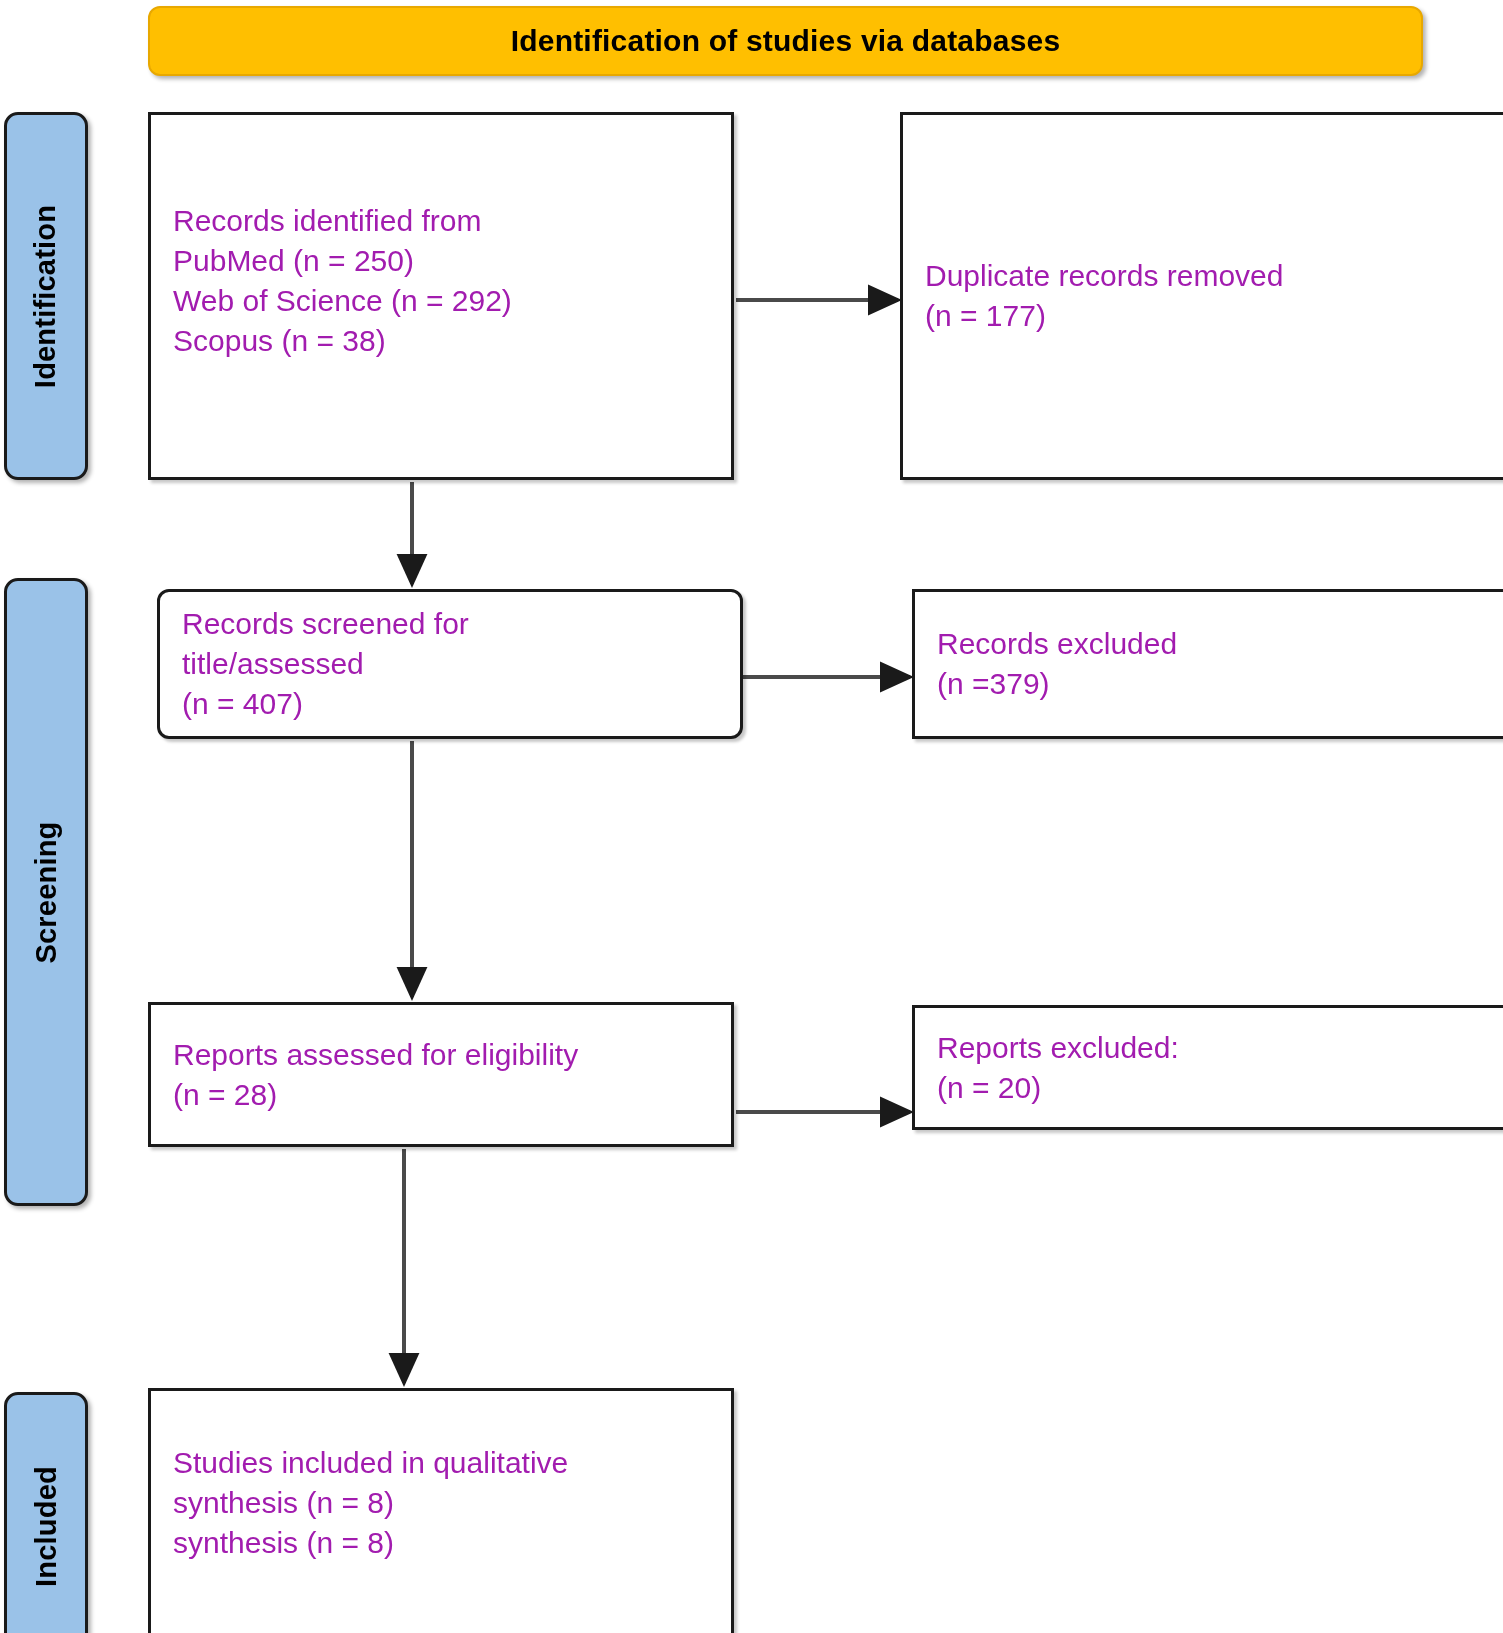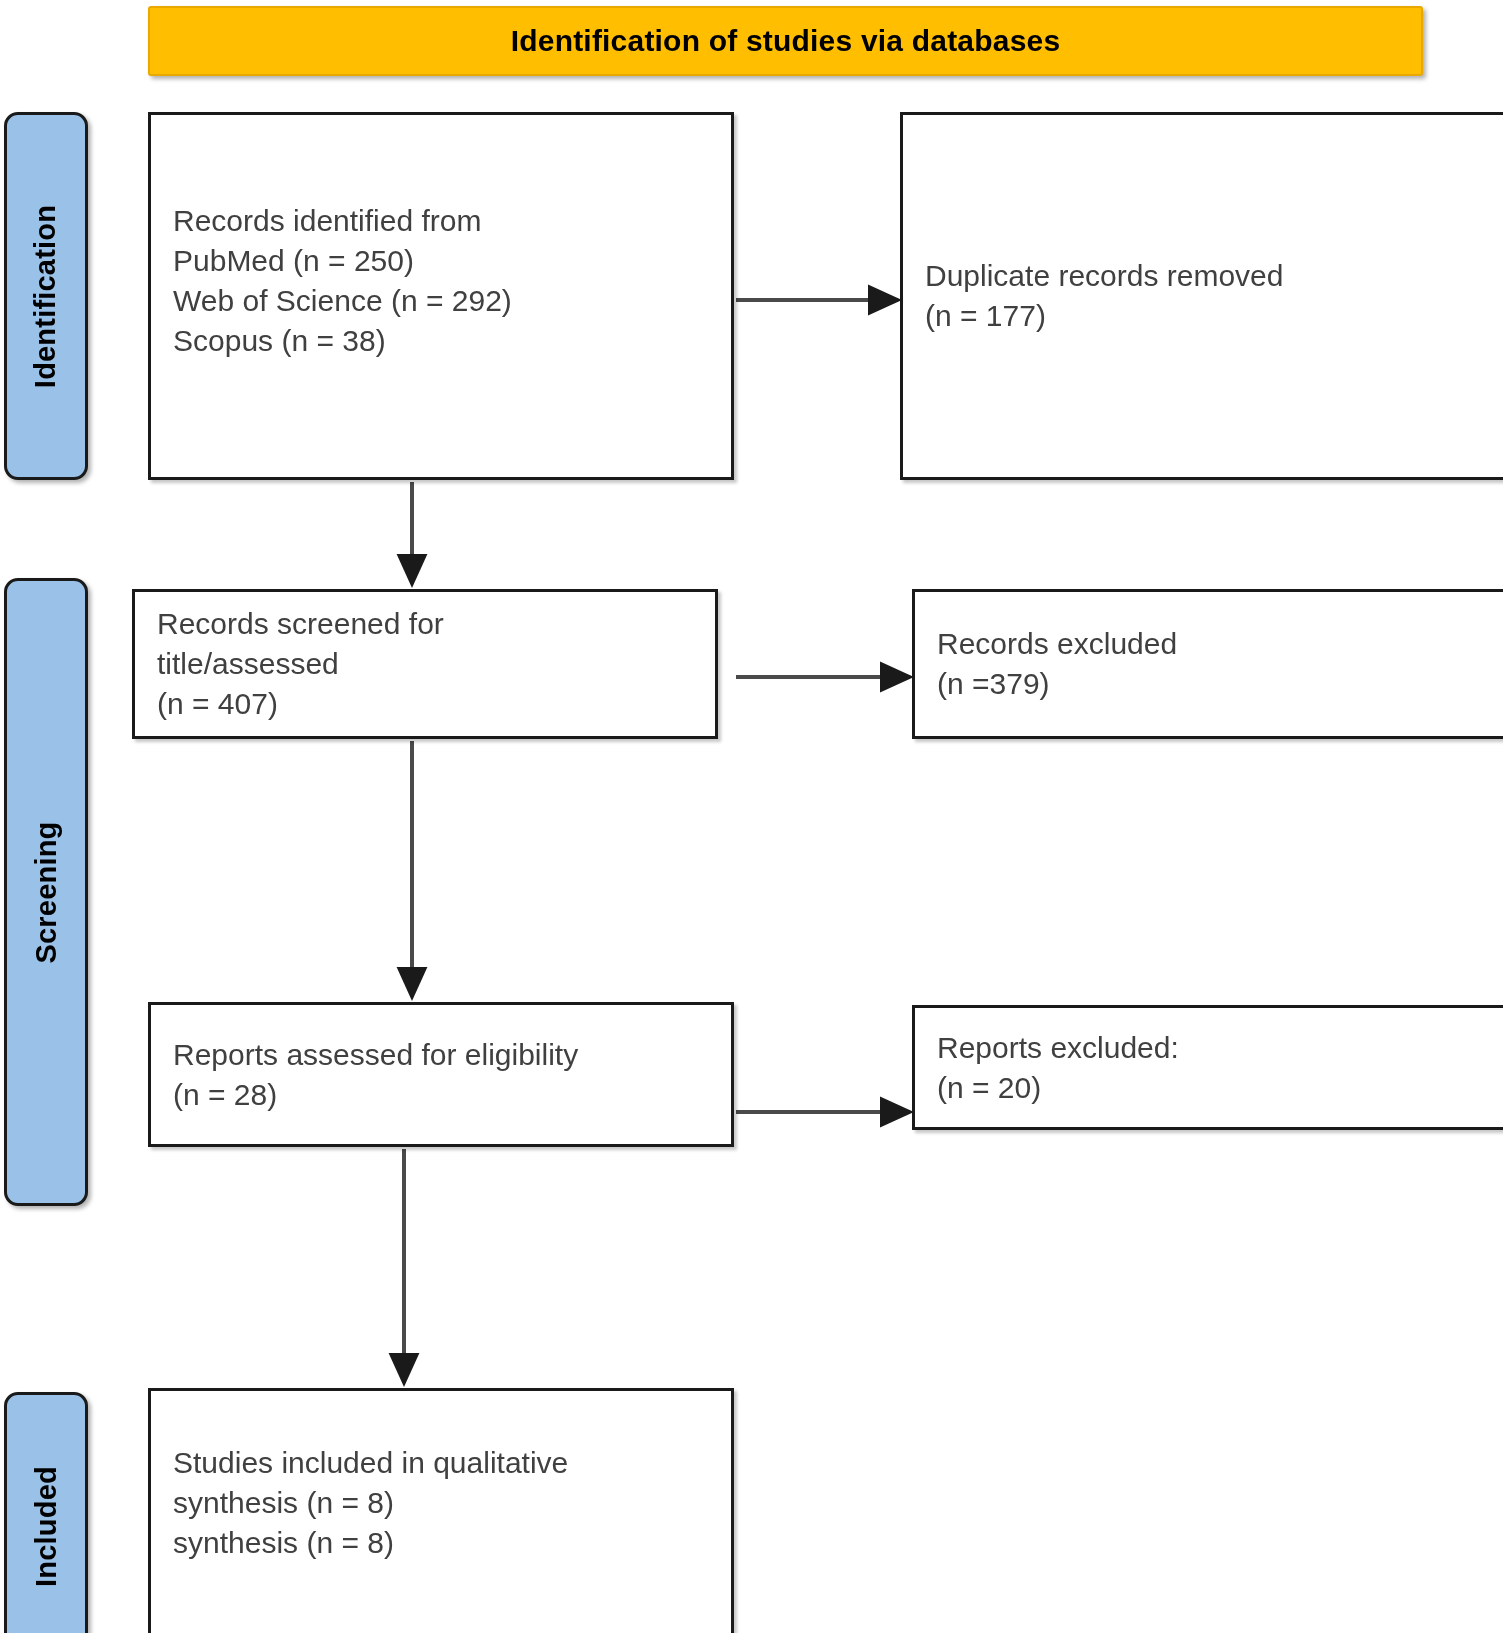--- a/index.html
+++ b/index.html
@@ -21,21 +21,21 @@
 
   
   .header-banner {
     position: absolute;
     left: 148px;
     top: 6px;
     width: 1275px;
     height: 70px;
     background: #FFBF00;
     border: 2px solid #e8a800;
-    border-radius: 3px;
+    border-radius: 12px;
     box-shadow: 3px 3px 4px rgba(0,0,0,0.30);
     display: flex;
     align-items: center;
     justify-content: center;
     box-sizing: border-box;
   }
   .header-banner .header-text {
     font-size: 30px;
     font-weight: bold;
     color: #000000;
@@ -75,27 +75,27 @@
     box-sizing: border-box;
     box-shadow: 3px 3px 3px rgba(0,0,0,0.22);
     padding: 0 22px;
     display: flex;
     flex-direction: column;
     justify-content: center;
   }
   .flow-box .line {
     font-size: 30px;
     line-height: 1.33;
-    color: #404040;
+    color: #a21caf;
     white-space: nowrap;
   }
 
   #box-identified        { left: 148px; top: 112px;  width: 586px; height: 368px; }
   #box-duplicates        { left: 900px; top: 112px;  width: 620px; height: 368px; }
-  #box-screened          { left: 132px; top: 589px;  width: 586px; height: 150px; }
+  #box-screened          { left: 157px; top: 589px;  width: 586px; height: 150px; border-radius: 12px; }
   #box-records-excluded  { left: 912px; top: 589px;  width: 608px; height: 150px; }
   #box-eligibility       { left: 148px; top: 1002px; width: 586px; height: 145px; padding-left: 22px; }
   #box-reports-excluded  { left: 912px; top: 1005px; width: 608px; height: 125px; }
   #box-included          { left: 148px; top: 1388px; width: 586px; height: 260px; }
 
   
   #box-identified { justify-content: flex-start; padding-top: 86px; }
   #box-included   { justify-content: flex-start; padding-top: 52px; }
 
   

